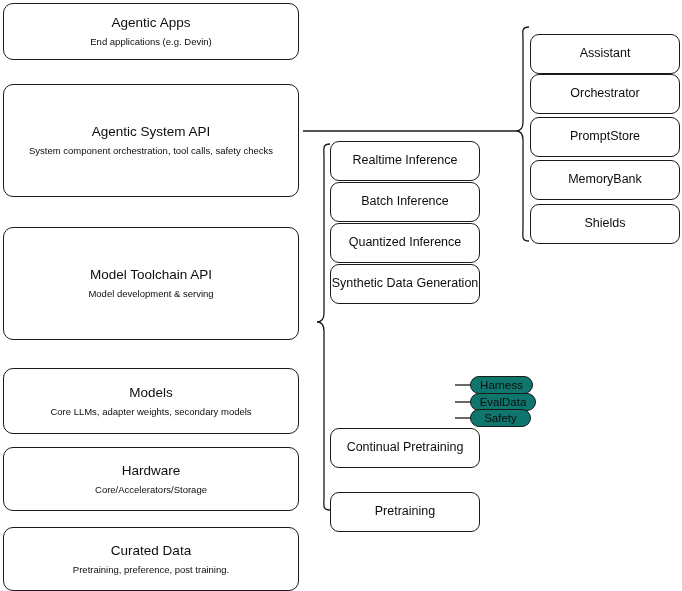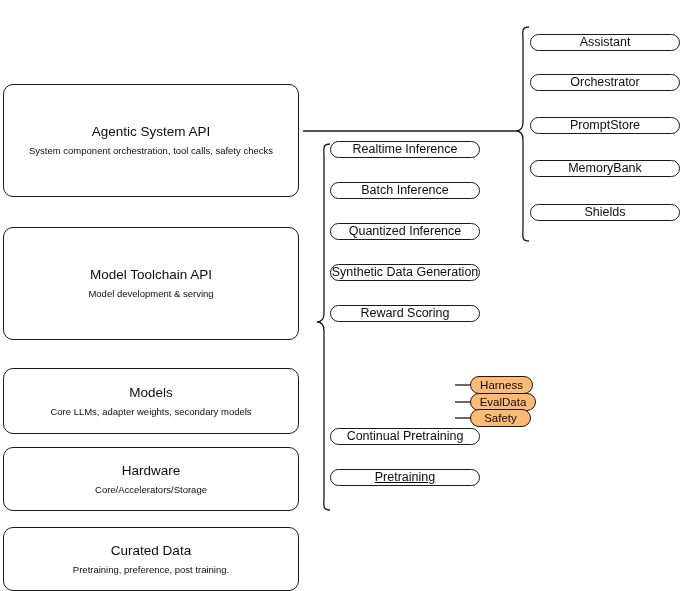--- a/index.html
+++ b/index.html
@@ -45,38 +45,38 @@
   }
   
   .layer {
     left: 3px;
     width: 296px;
   }
   .layer .title { font-size: 13.5px; }
   
   .chip {
     border-radius: 9px;
-    height: 17px;
+    height: 40px;
     text-align: center;
   }
   .chip .title { font-size: 12.5px; }
   .mid-chip {
     left: 330px;
     width: 150px;
   }
   .right-chip {
     left: 530px;
     width: 150px;
   }
   
   .pill {
     position: absolute;
     box-sizing: border-box;
     border: 1.3px solid #1a1a1a;
-    background: #fdba74;
+    background: #0f766e;
     border-radius: 999px;
     display: flex;
     align-items: center;
     justify-content: center;
     font-size: 11.5px;
     color: #0d0d0d;
     height: 18px;
   }
   svg.connectors {
     position: absolute;
@@ -114,20 +114,24 @@
              C 324 319, 321 322, 317 322
              C 321 322, 324 325, 324 331
              L 324 497
              C 324 505, 322 510, 330 510"></path>
 
     <line x1="455" y1="385" x2="472" y2="385"></line>
     <line x1="455" y1="402" x2="470" y2="402"></line>
     <line x1="455" y1="418" x2="472" y2="418"></line>
   </svg>
 
+  <div class="node layer" style="top:3px; height:57px;">
+    <div class="title">Agentic Apps</div>
+    <div class="sub">End applications (e.g. Devin)</div>
+  </div>
 
   <div class="node layer" style="top:84px; height:113px;">
     <div class="title">Agentic System API</div>
     <div class="sub">System component orchestration, tool calls, safety checks</div>
   </div>
 
   <div class="node layer" style="top:227px; height:113px;">
     <div class="title">Model Toolchain API</div>
     <div class="sub">Model development &amp; serving</div>
   </div>
@@ -152,27 +156,24 @@
   </div>
   <div class="node chip mid-chip" style="top:182px;">
     <div class="title">Batch Inference</div>
   </div>
   <div class="node chip mid-chip" style="top:223px;">
     <div class="title">Quantized Inference</div>
   </div>
   <div class="node chip mid-chip" style="top:264px;">
     <div class="title">Synthetic Data Generation</div>
   </div>
-  <div class="node chip mid-chip" style="top:305px;">
-    <div class="title">Reward Scoring</div>
-  </div>
   <div class="node chip mid-chip" style="top:428px;">
     <div class="title">Continual Pretraining</div>
   </div>
-  <div class="node chip mid-chip" style="top:469px;text-decoration:underline;">
+  <div class="node chip mid-chip" style="top:492px;">
     <div class="title">Pretraining</div>
   </div>
 
   <div class="pill" style="left:470px; top:376px; width:63px;">Harness</div>
   <div class="pill" style="left:470px; top:393px; width:66px;">EvalData</div>
   <div class="pill" style="left:470px; top:409px; width:61px;">Safety</div>
 
   <div class="node chip right-chip" style="top:34px;">
     <div class="title">Assistant</div>
   </div>

